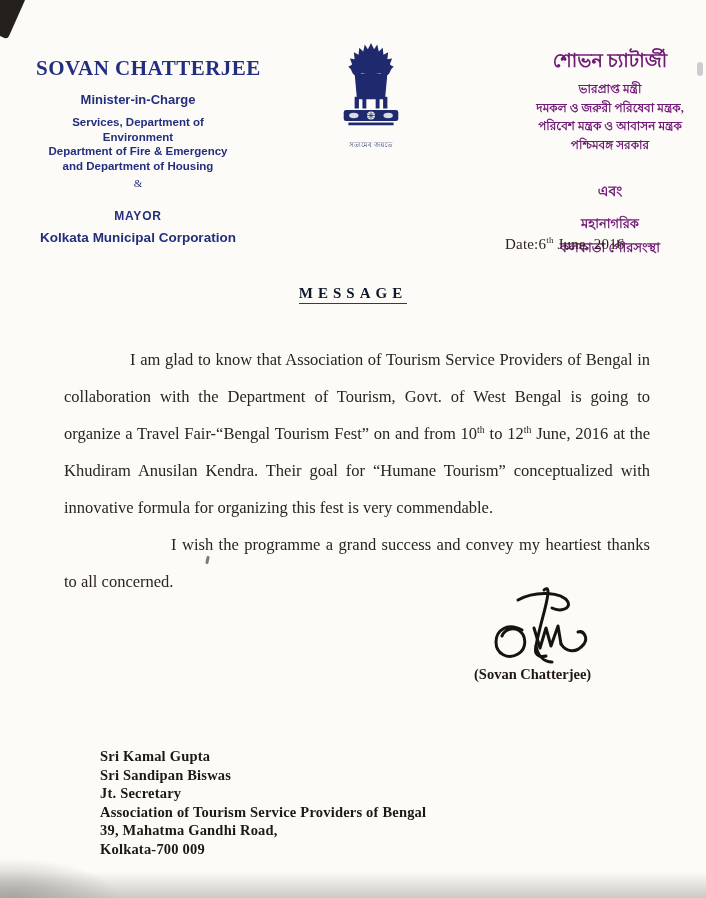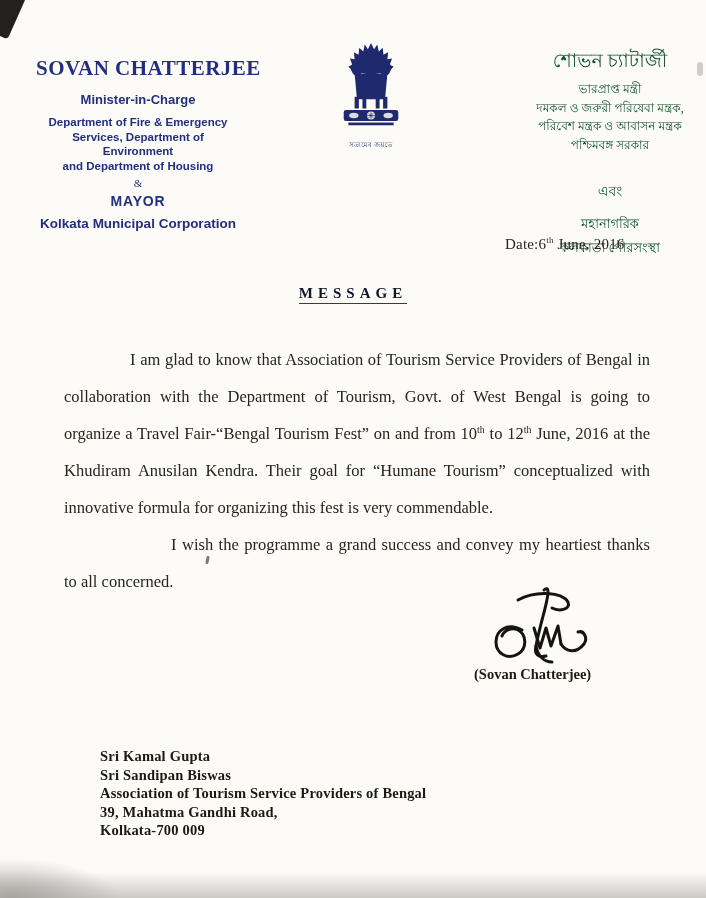--- a/index.html
+++ b/index.html
@@ -57,35 +57,35 @@
     font-family: "Liberation Sans", sans-serif;
     font-size: 11.5px; font-weight: bold; line-height: 14.5px; margin-top: 8px;
   }
   .hdr-govt {
     font-family: "Liberation Sans", sans-serif;
     font-size: 12.5px; font-weight: bold; margin-top: 6px; letter-spacing: .6px;
   }
   .hdr-amp { font-size: 11px; margin-top: 4px; }
   .hdr-mayor {
     font-family: "Liberation Sans", sans-serif;
-    font-size: 14px; font-weight: bold; margin-top: 4px; letter-spacing: .8px;
+    font-size: 12px; font-weight: bold; margin-top: 20px; letter-spacing: .8px;
   }
   .hdr-kmc {
     font-family: "Liberation Sans", sans-serif;
     font-size: 13.5px; font-weight: bold; margin-top: 7px;
   }
   .emblem-wrap {
     position: absolute; left: 330px; top: 42px; width: 82px;
     text-align: center; color: #1f2a6e;
   }
   .emblem-caption { font-size: 6.5px; line-height: 8px; margin-top: 1px; letter-spacing: .5px; }
   .hdr-right {
     position: absolute; left: 520px; top: 48px; width: 180px;
-    text-align: center; color: #14532d;
-    font-weight: normal;
+    text-align: center; color: #701a75;
+    font-weight: bold;
   }
   .bn-name { font-size: 19px; line-height: 26px; }
   .bn-lines { font-size: 12px; line-height: 18.5px; margin-top: 6px; }
   .bn-and { font-size: 14px; margin-top: 26px; }
   .bn-mayor { font-size: 13px; margin-top: 10px; }
   .bn-kmc { font-size: 13px; margin-top: 3px; }
   
   .date-line {
     position: absolute; left: 505px; top: 236px;
     font-size: 15px; color: #2b1f1a; letter-spacing: .2px;
@@ -126,22 +126,22 @@
 <div class="page">
 
   <div class="artifact-corner"></div>
   <div class="artifact-dot-right"></div>
   <div class="artifact-tick"></div>
 
   <div class="hdr-left">
     <div class="hdr-name">SOVAN CHATTERJEE</div>
     <div class="hdr-title">Minister-in-Charge</div>
     <div class="hdr-dept">
+        <div>Services, Department of Environment</div>
         <div>Department of Fire &amp; Emergency</div>
-        <div>Services, Department of Environment</div>
         <div>and  Department  of  Housing</div>
       </div>
     <div class="hdr-amp">&amp;</div>
     <div class="hdr-mayor">MAYOR</div>
     <div class="hdr-kmc">Kolkata Municipal Corporation</div>
   </div>
 
   <div class="emblem-wrap">
     <svg width="78" height="94" viewBox="0 0 100 120">
       <g fill="#1f2a6e">
@@ -202,20 +202,21 @@
       <path d="M46 44 L52 64 L58 44 L63 62 L70 42 L73 60"></path>
       <path d="M73 60 C78 68 88 70 96 60 C100 54 96 46 90 48"></path>
       <path d="M48 62 C50 72 56 78 64 78"></path>
     </g>
   </svg>
   <div class="sig-name">(Sovan Chatterjee)</div>
 
   <div class="footer-block">
       <div>Sri Kamal Gupta</div>
       <div>Sri Sandipan Biswas</div>
+      <div>Jt. Secretary</div>
       <div>Association of Tourism Service Providers of Bengal</div>
       <div>39, Mahatma Gandhi Road,</div>
       <div>Kolkata-700 009</div>
     </div>
 
   <div class="artifact-bottom-smudge"></div>
   <div class="artifact-bottom-band"></div>
 </div>
 
 </body></html>

